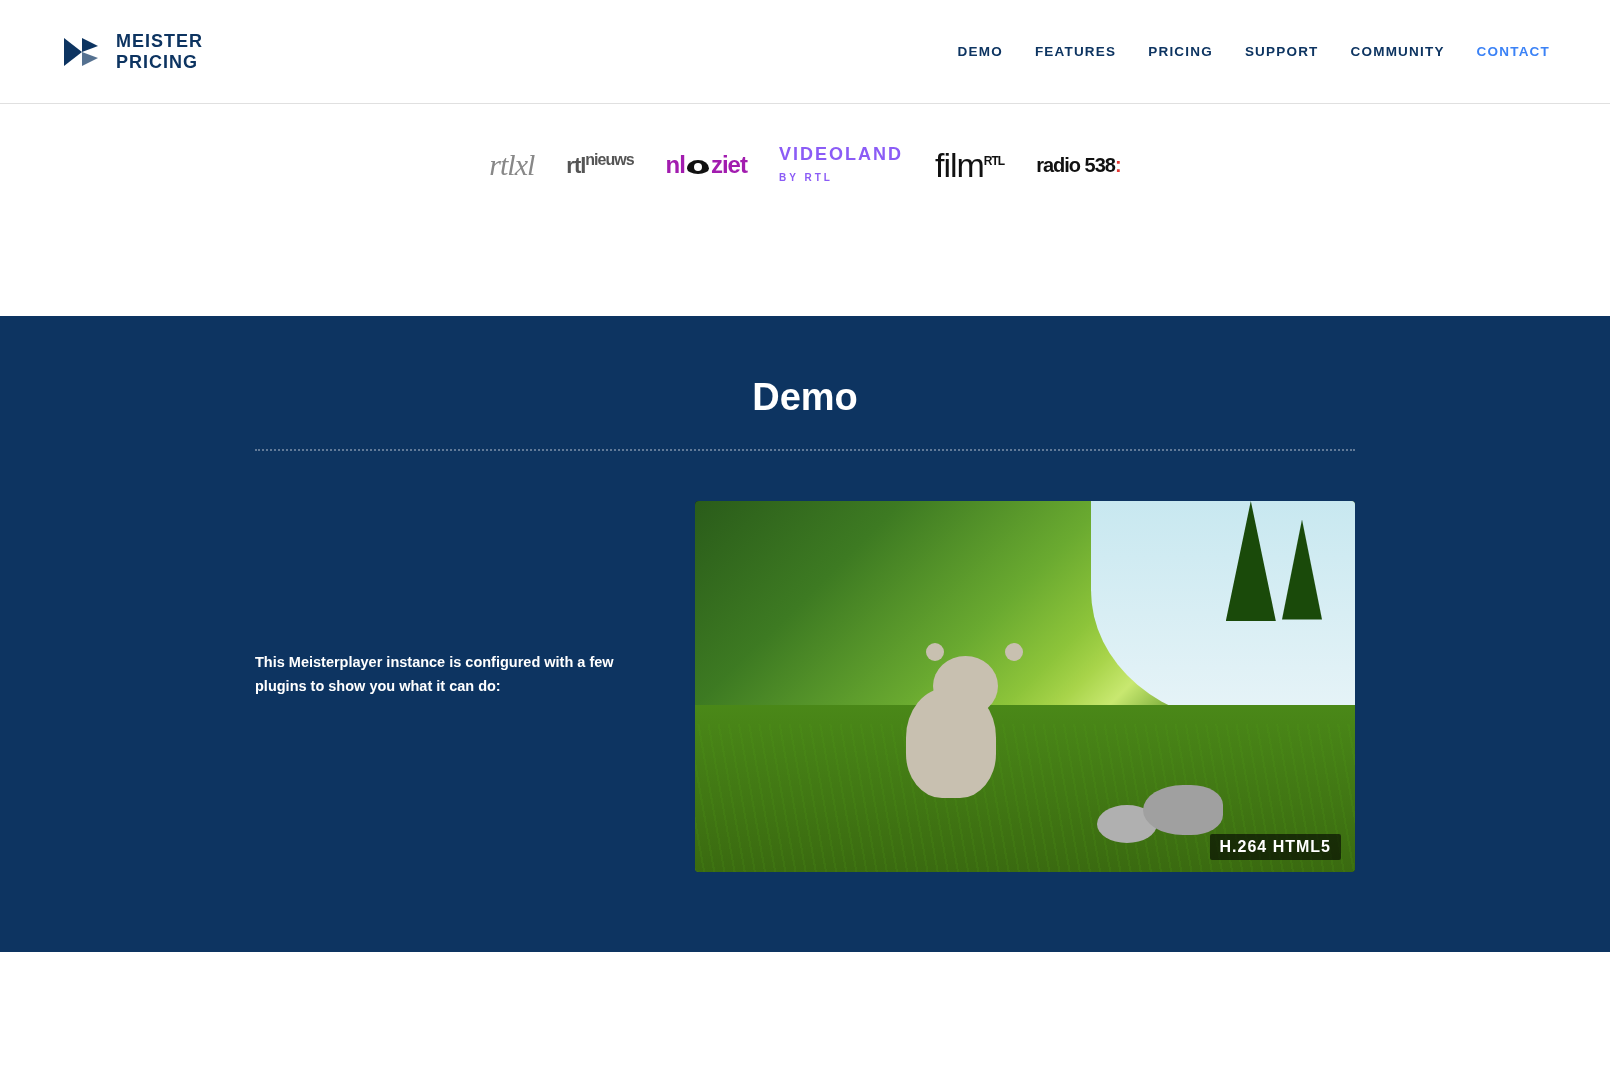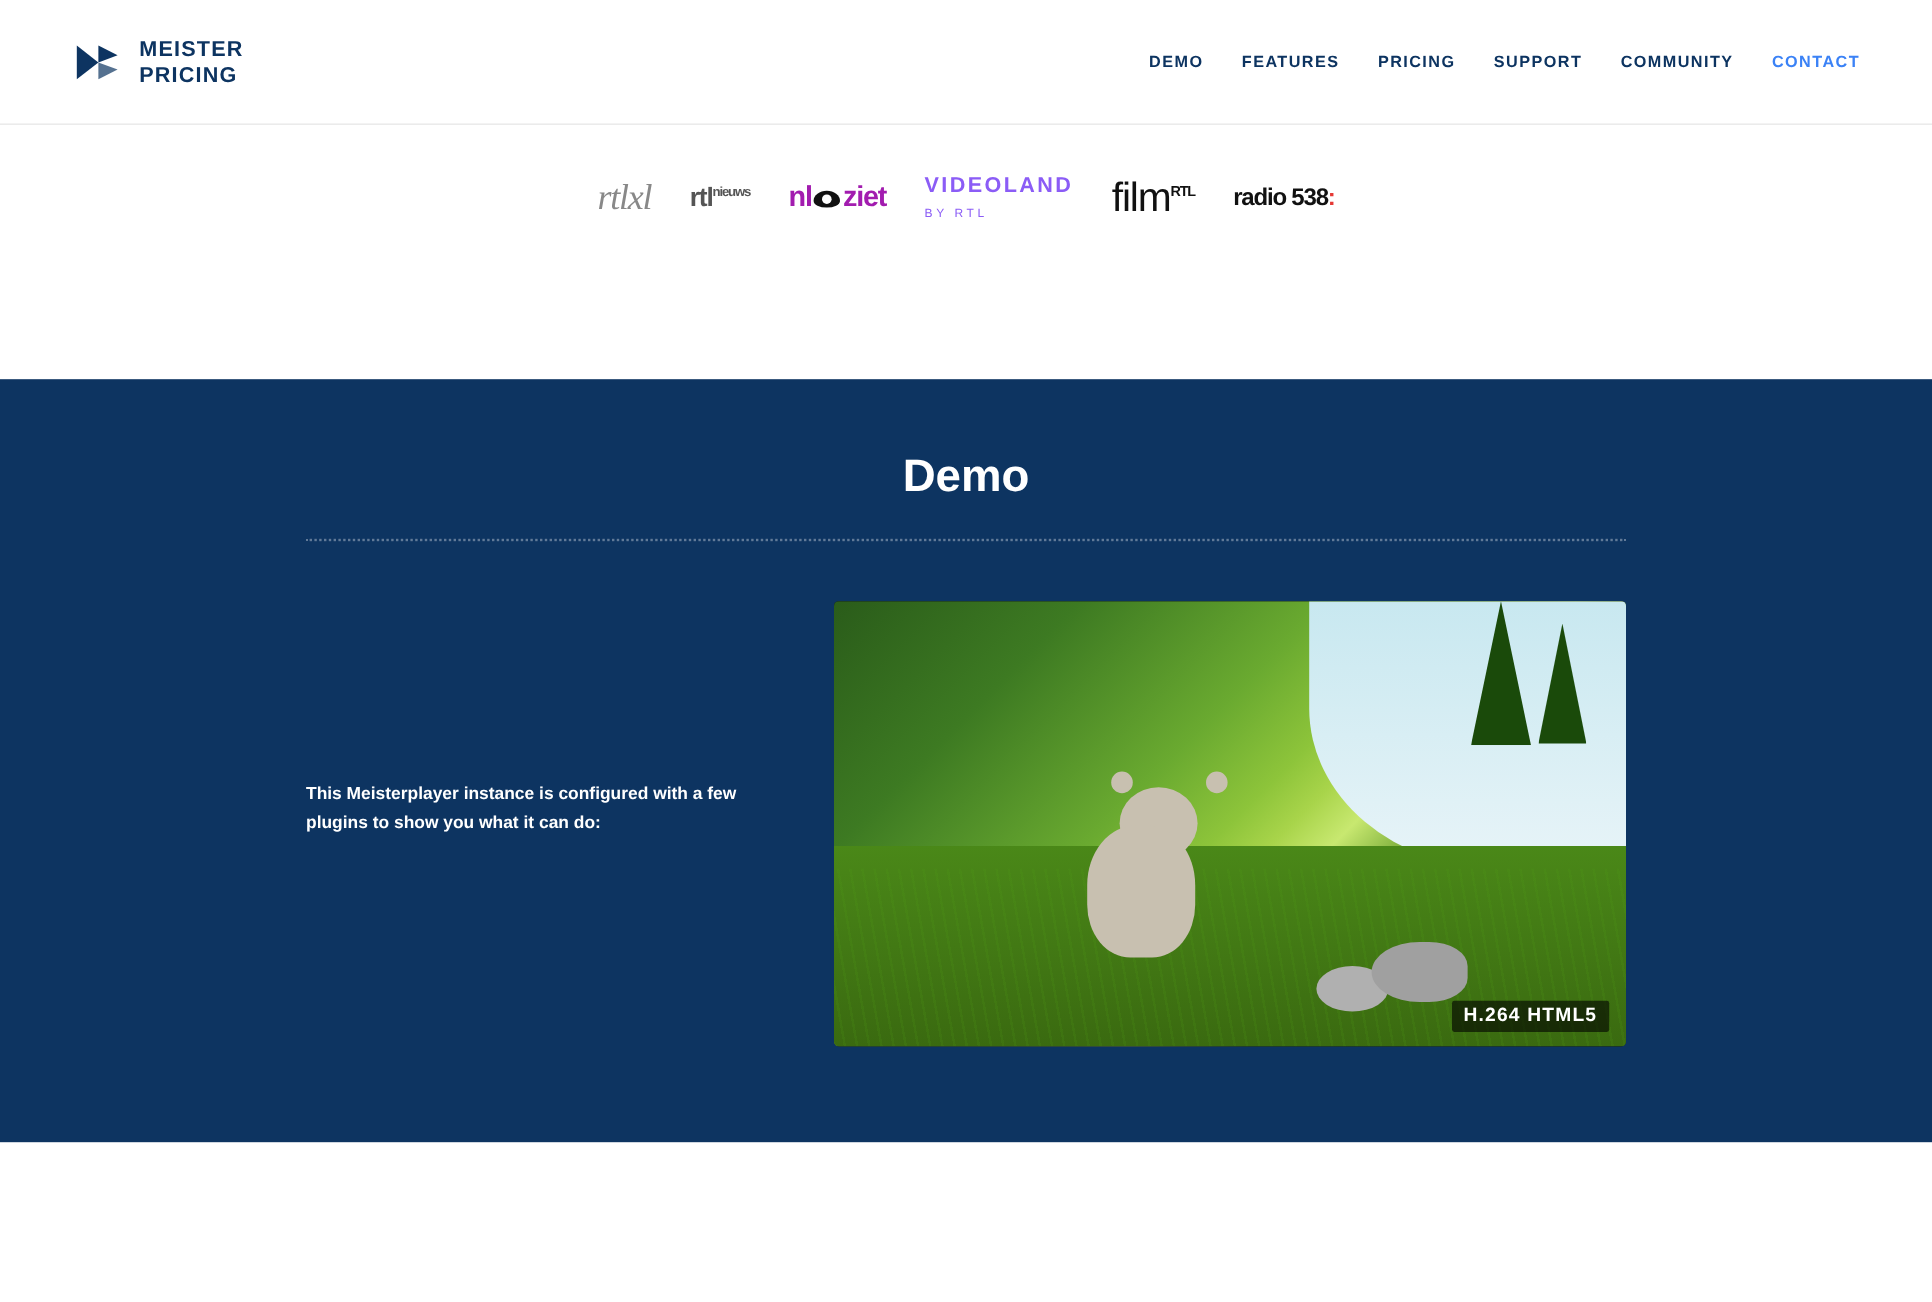--- a/index.html
+++ b/index.html
@@ -327,26 +327,26 @@
     <a href="#">PRICING</a>
     <a href="#">SUPPORT</a>
     <a href="#">COMMUNITY</a>
     <a href="#" class="active">CONTACT</a>
   </nav>
 </header>
 
 <section class="logos-strip">
   <div class="brand-logo rtlxl">rtlxl</div>
   <div class="brand-logo rtlnieuws">
-    rtl<span style="font-size:11px;vertical-align:super;font-weight:700;">nieuws</span>
+    rtl<span style="font-size:16px;vertical-align:super;font-weight:700;">nieuws</span>
   </div>
   <div class="brand-logo nlziet">
     nl<span class="eye-icon"></span>ziet
   </div>
-  <div class="brand-logo videoland">VIDEOLAND<br><span style="font-size:10px;font-weight:400;letter-spacing:3px;">BY RTL</span></div>
+  <div class="brand-logo videoland">VIDEOLAND<br><span style="font-size:10px;font-weight:700;letter-spacing:3px;">BY RTL</span></div>
   <div class="brand-logo filmrtl">film<span style="font-size:12px;vertical-align:super;font-weight:900;">RTL</span></div>
   <div class="brand-logo radio538">radio 538<span style="color:#e53935;">:</span></div>
 </section>
 
 <div class="spacer"></div>
 
 <section class="demo-section">
   <div class="dots-deco"></div>
   <h2 class="demo-title">Demo</h2>
   <hr class="dotted-divider">

